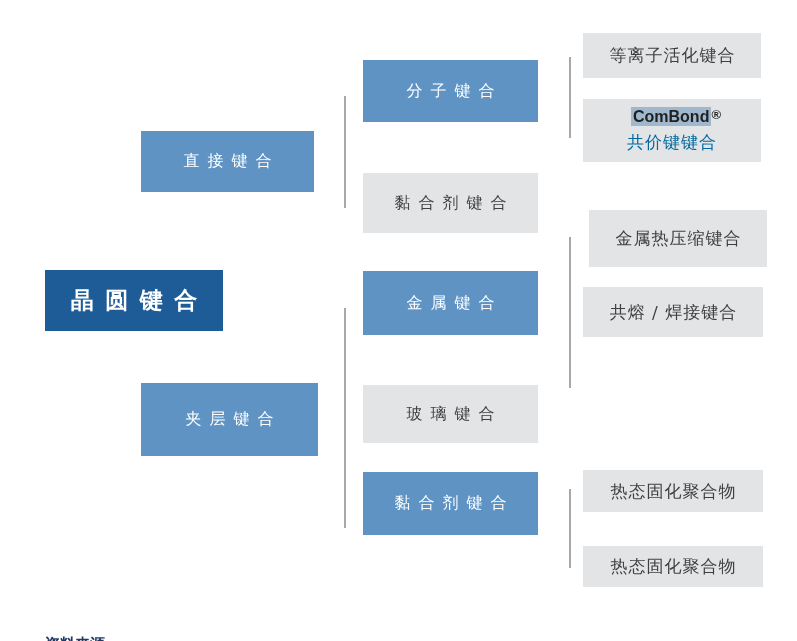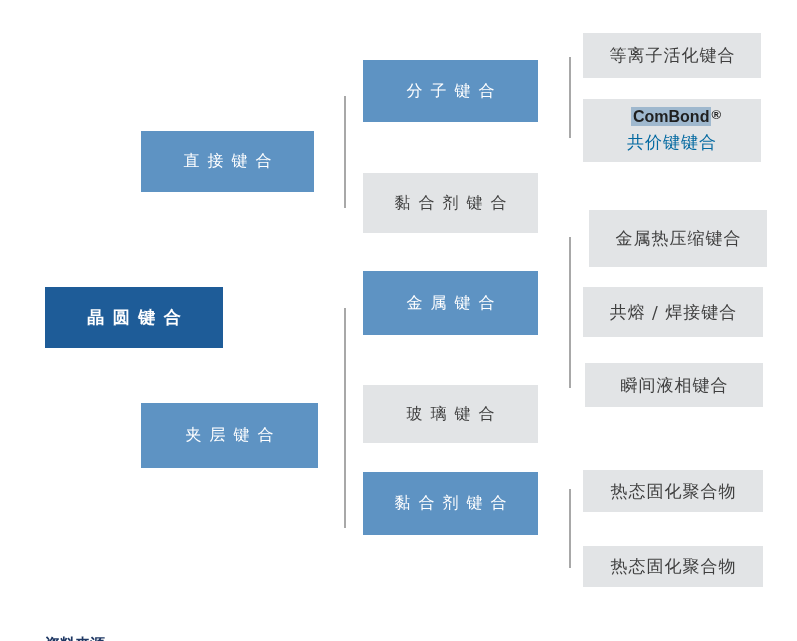--- a/index.html
+++ b/index.html
@@ -15,23 +15,22 @@
     display:flex;align-items:center;justify-content:center;
     box-sizing:border-box;
   }
   .node .lbl{
     letter-spacing:0.5em;
     margin-right:-0.5em;
     white-space:nowrap;
   }
   .root-node{
     background:#1E5C98;color:#ffffff;
-    font-weight:bold;font-size:17px;
+    font-weight:bold;font-size:23px;
     font-family:"DejaVu Serif", serif;
-    margin-top:17px;
   }
   .blue-node{
     background:#5E93C3;color:#ffffff;
     font-size:16px;
     font-family:Liberation Serif, serif;
   }
   .gray-node{
     background:#E2E4E6;color:#3F3F3F;
     font-size:16px;
     font-family:"DejaVu Serif", serif;
@@ -78,21 +77,21 @@
 
 <div class="canvas">
 
   <div class="node root-node" style="left:45px;top:270px;width:178px;height:61px;">
     <span class="lbl">晶圆键合</span>
   </div>
 
   <div class="node blue-node" style="left:141px;top:118px;width:173px;height:61px;margin-top:13px;">
     <span class="lbl">直接键合</span>
   </div>
-  <div class="node blue-node" style="left:141px;top:403px;width:177px;height:65px;">
+  <div class="node blue-node" style="left:141px;top:383px;width:177px;height:73px;">
     <span class="lbl">夹层键合</span>
   </div>
 
   <div class="node blue-node" style="left:363px;top:60px;width:175px;height:62px;">
     <span class="lbl">分子键合</span>
   </div>
   <div class="node gray-node" style="left:363px;top:173px;width:175px;height:60px;">
     <span class="lbl">黏合剂键合</span>
   </div>
   <div class="node blue-node" style="left:363px;top:271px;width:175px;height:64px;">
@@ -113,23 +112,20 @@
     <div class="cb-line1"><span class="cb-highlight">ComBond</span><span class="cb-reg">®</span></div>
     <div class="cb-line2">共价键键合</div>
   </div>
 
   <div class="node gray-node leaf" style="left:589px;top:210px;width:178px;height:57px;">
     <span class="lbl">金属热压缩键合</span>
   </div>
   <div class="node gray-node leaf" style="left:583px;top:287px;width:180px;height:50px;">
     <span class="lbl">共熔 / 焊接键合</span>
   </div>
-  <div class="node gray-node leaf" style="left:585px;top:363px;width:178px;height:44px;">
-    <span class="lbl">瞬间液相键合</span>
-  </div>
   <div class="node gray-node leaf" style="left:583px;top:470px;width:180px;height:42px;">
     <span class="lbl">热态固化聚合物</span>
   </div>
   <div class="node gray-node leaf" style="left:583px;top:546px;width:180px;height:41px;">
     <span class="lbl">热态固化聚合物</span>
   </div>
 
   <div class="vline" style="left:344px;top:96px;height:112px;"></div>
   <div class="vline" style="left:344px;top:308px;height:220px;"></div>
   <div class="vline" style="left:569px;top:57px;height:81px;"></div>

